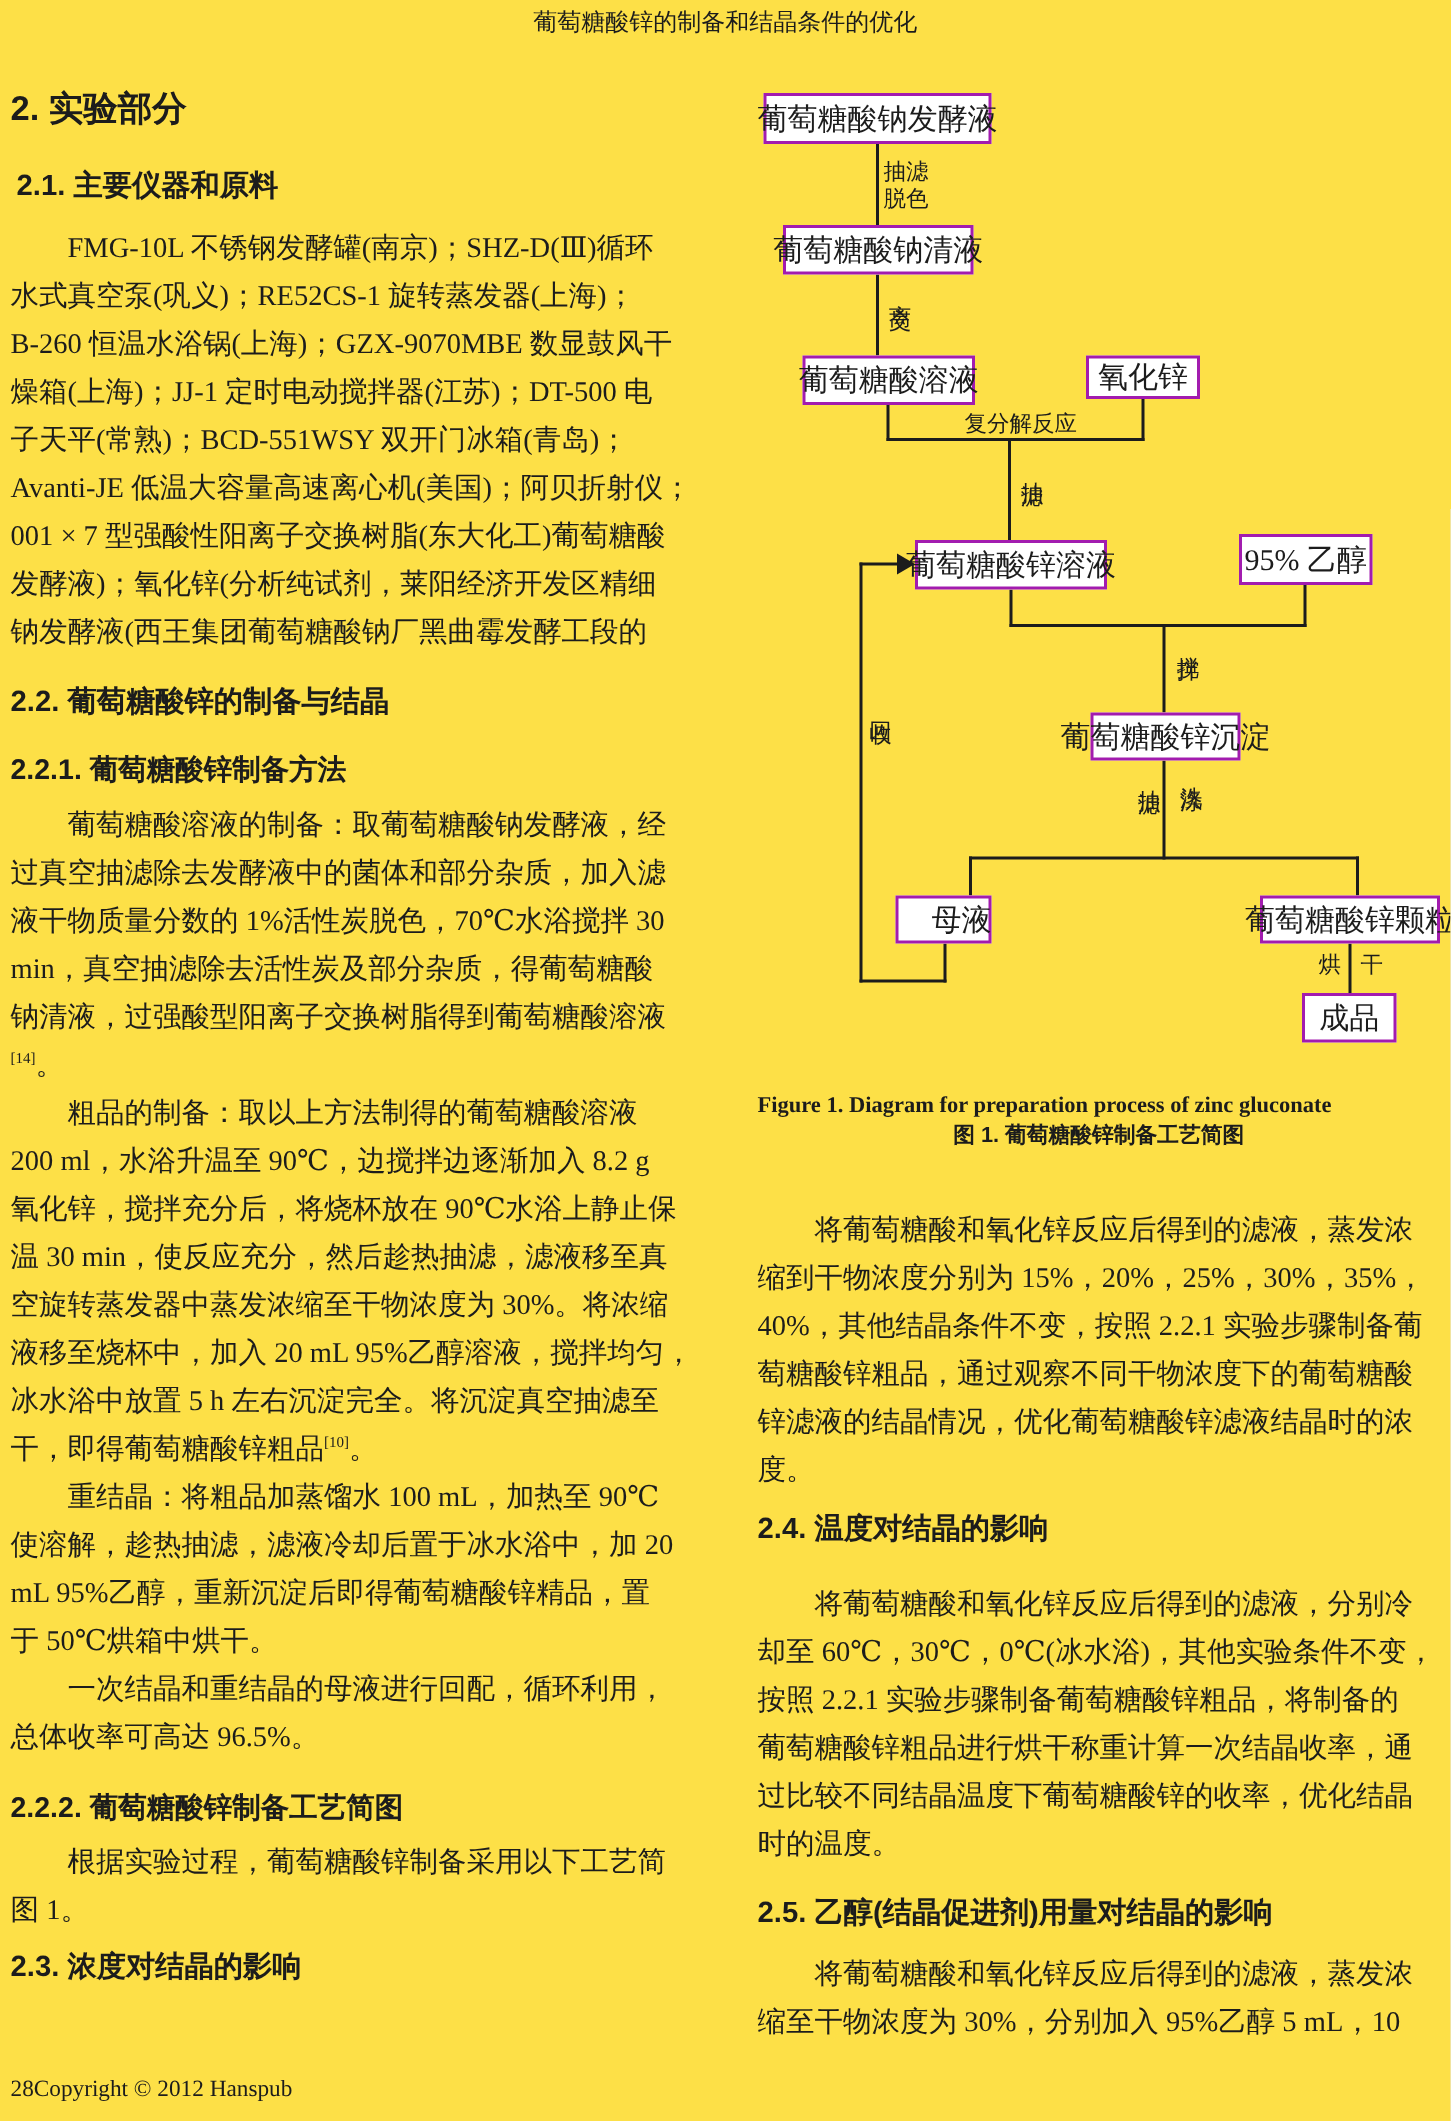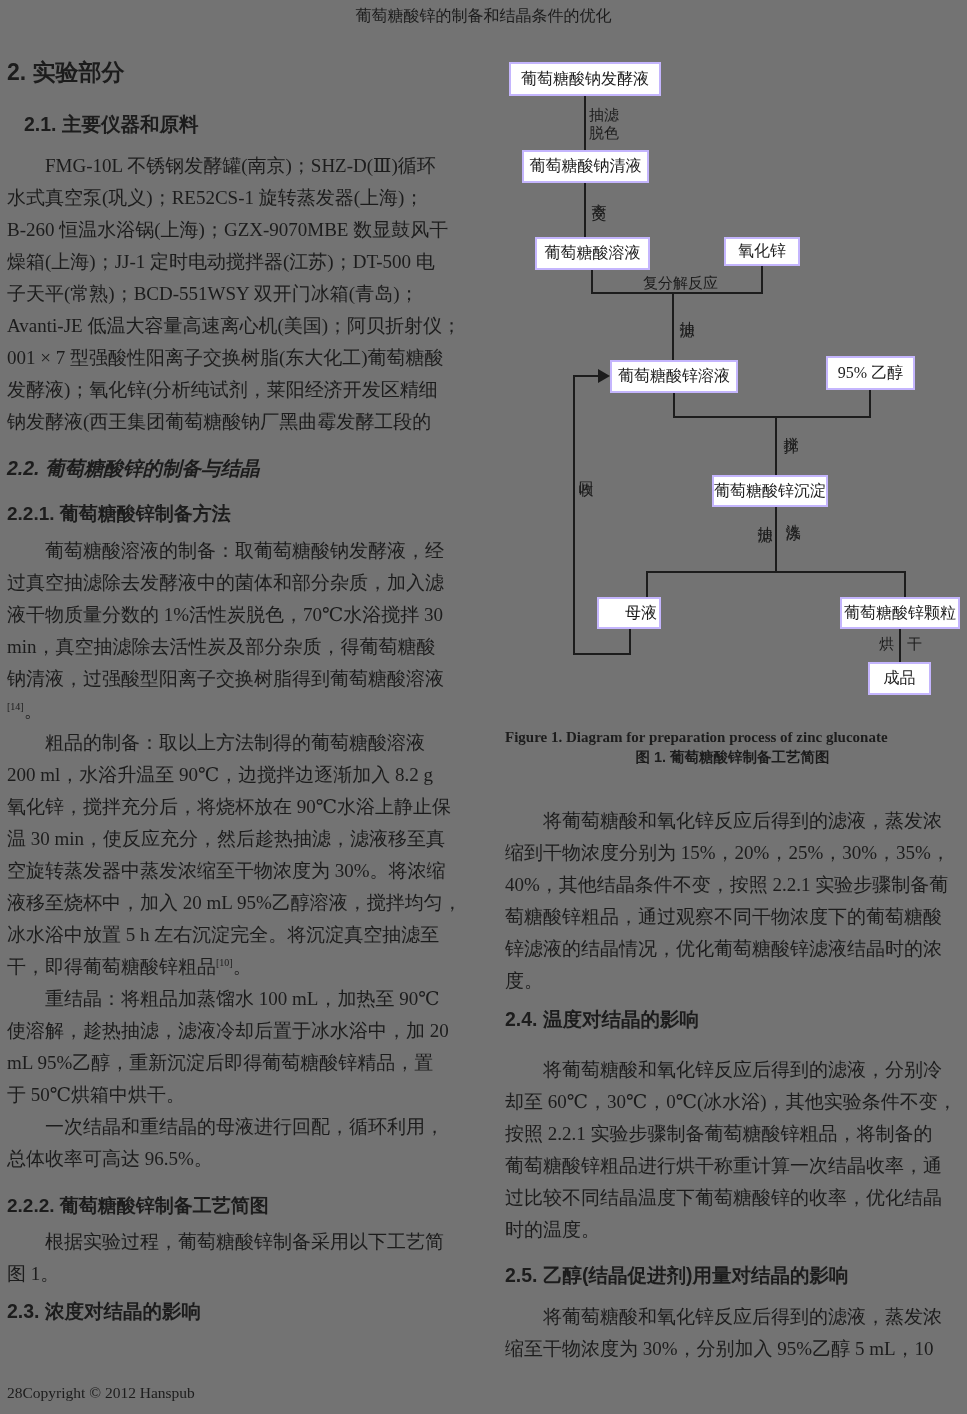--- a/index.html
+++ b/index.html
@@ -1,19 +1,19 @@
 <!DOCTYPE html>
 <html><head>
 <meta charset="utf-8">
 <style>
   html,body{margin:0;padding:0;background:#e8e8e8;}
   .page{
     position:relative;
     width:967px;height:1414px;
-    background:#737373;
+    background:#fde047;
     color:#1c1c1c;
     font-family:"Liberation Serif","DejaVu Serif",serif;
     overflow:hidden;
   }
   .running-head{
     padding-top:6px;
     text-align:center;
     font-size:16px;
     line-height:20px;
   }
@@ -27,22 +27,22 @@
   .col{width:455px;}
   h1,h2,h3{
     font-family:"Liberation Sans","DejaVu Sans",sans-serif;
     font-weight:bold;
     margin:0;
     white-space:nowrap;
   }
   h1{font-size:23px;line-height:30px;margin:2px 0 24px 0;}
   h2{font-size:19.5px;line-height:26px;}
   h3{font-size:19px;line-height:25px;}
-  .h-21{margin:0 0 13px 17px;}
-  .h-22{margin:17px 0 0 0;font-style:italic;}
+  .h-21{margin:0 0 13px 4px;}
+  .h-22{margin:17px 0 0 0;}
   .h-221{margin:20px 0 9px 0;}
   .h-222{margin:18px 0 8px 0;}
   .h-23{margin:8px 0 0 0;}
   .h-24{margin:9px 0 0 0;}
   .h-25{margin:16px 0 0 0;}
   .para{margin:0;}
   .tline{
     height:32px;
     line-height:32px;
     font-size:19px;
@@ -54,25 +54,25 @@
   .rc-para1{margin-top:40px;}
   .rc-para2{margin-top:22px;}
   .rc-para3{margin-top:13px;}
   
   .flowchart{
     position:relative;
     width:455px;height:658px;
   }
   .fc-box{
     position:absolute;
-    border:2px solid #c4b5fd;
+    border:2px solid #a21caf;
     background:#fff;
     box-sizing:border-box;
     display:flex;align-items:center;justify-content:center;
-    font-size:16px;
+    font-size:20px;
     white-space:nowrap;
     z-index:2;
   }
   .fc-line{position:absolute;background:#1c1c1c;z-index:1;}
   .hlabel{
     position:absolute;
     font-size:15px;
     line-height:18px;
     white-space:nowrap;
     background:transparent;
@@ -192,21 +192,21 @@
     <div class="col">
 
       <div class="flowchart">
 
         <div class="fc-box" style="left:4px;top:7px;width:152px;height:34px;">葡萄糖酸钠发酵液</div>
         <div class="fc-box" style="left:17px;top:95px;width:127px;height:33px;">葡萄糖酸钠清液</div>
         <div class="fc-box" style="left:30px;top:182px;width:115px;height:33px;">葡萄糖酸溶液</div>
         <div class="fc-box" style="left:219px;top:182px;width:76px;height:29px;">氧化锌</div>
         <div class="fc-box" style="left:105px;top:305px;width:128px;height:33px;">葡萄糖酸锌溶液</div>
         <div class="fc-box" style="left:321px;top:301px;width:89px;height:34px;">95% 乙醇</div>
-        <div class="fc-box" style="left:207px;top:420px;width:116px;height:32px;">葡萄糖酸锌沉淀</div>
+        <div class="fc-box" style="left:222px;top:420px;width:100px;height:32px;">葡萄糖酸锌沉淀</div>
         <div class="fc-box" style="left:92px;top:542px;width:64px;height:32px;padding-left:24px;">母液</div>
         <div class="fc-box" style="left:335px;top:542px;width:120px;height:32px;">葡萄糖酸锌颗粒</div>
         <div class="fc-box" style="left:363px;top:607px;width:63px;height:33px;">成品</div>
 
         <div class="fc-line" style="left:79px;top:41px;width:2px;height:54px;"></div>
         <div class="fc-line" style="left:79px;top:128px;width:2px;height:54px;"></div>
         <div class="fc-line" style="left:86px;top:215px;width:2px;height:24px;"></div>
         <div class="fc-line" style="left:256px;top:211px;width:2px;height:28px;"></div>
         <div class="fc-line" style="left:86px;top:237px;width:172px;height:2px;"></div>
         <div class="fc-line" style="left:167px;top:237px;width:2px;height:68px;"></div>

